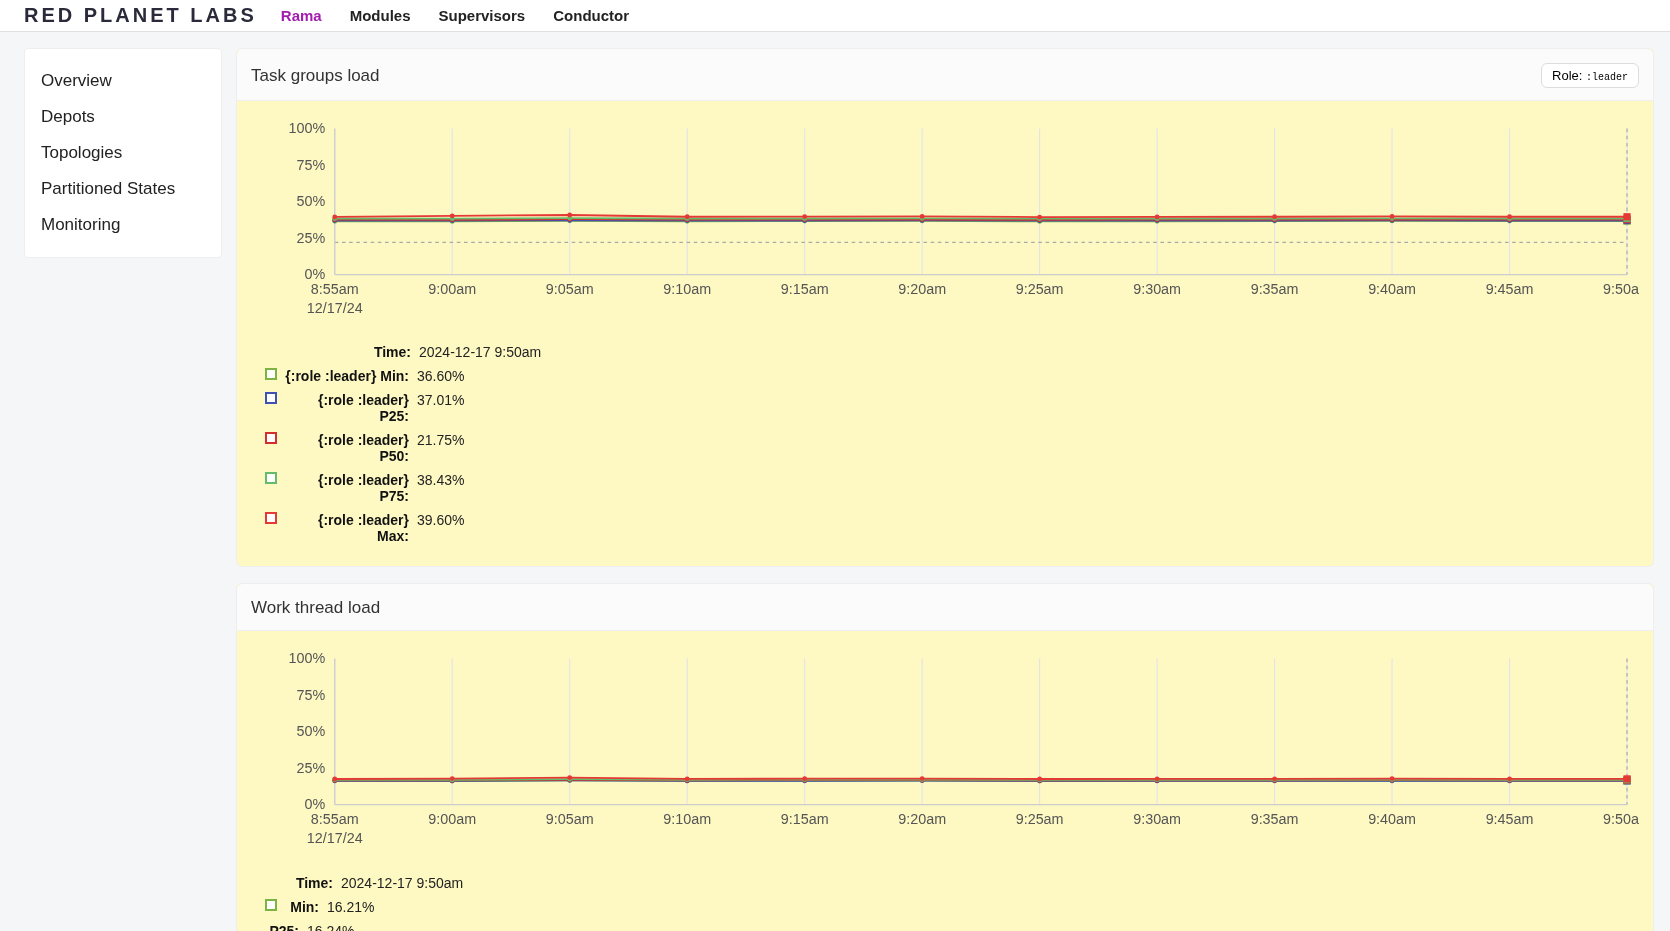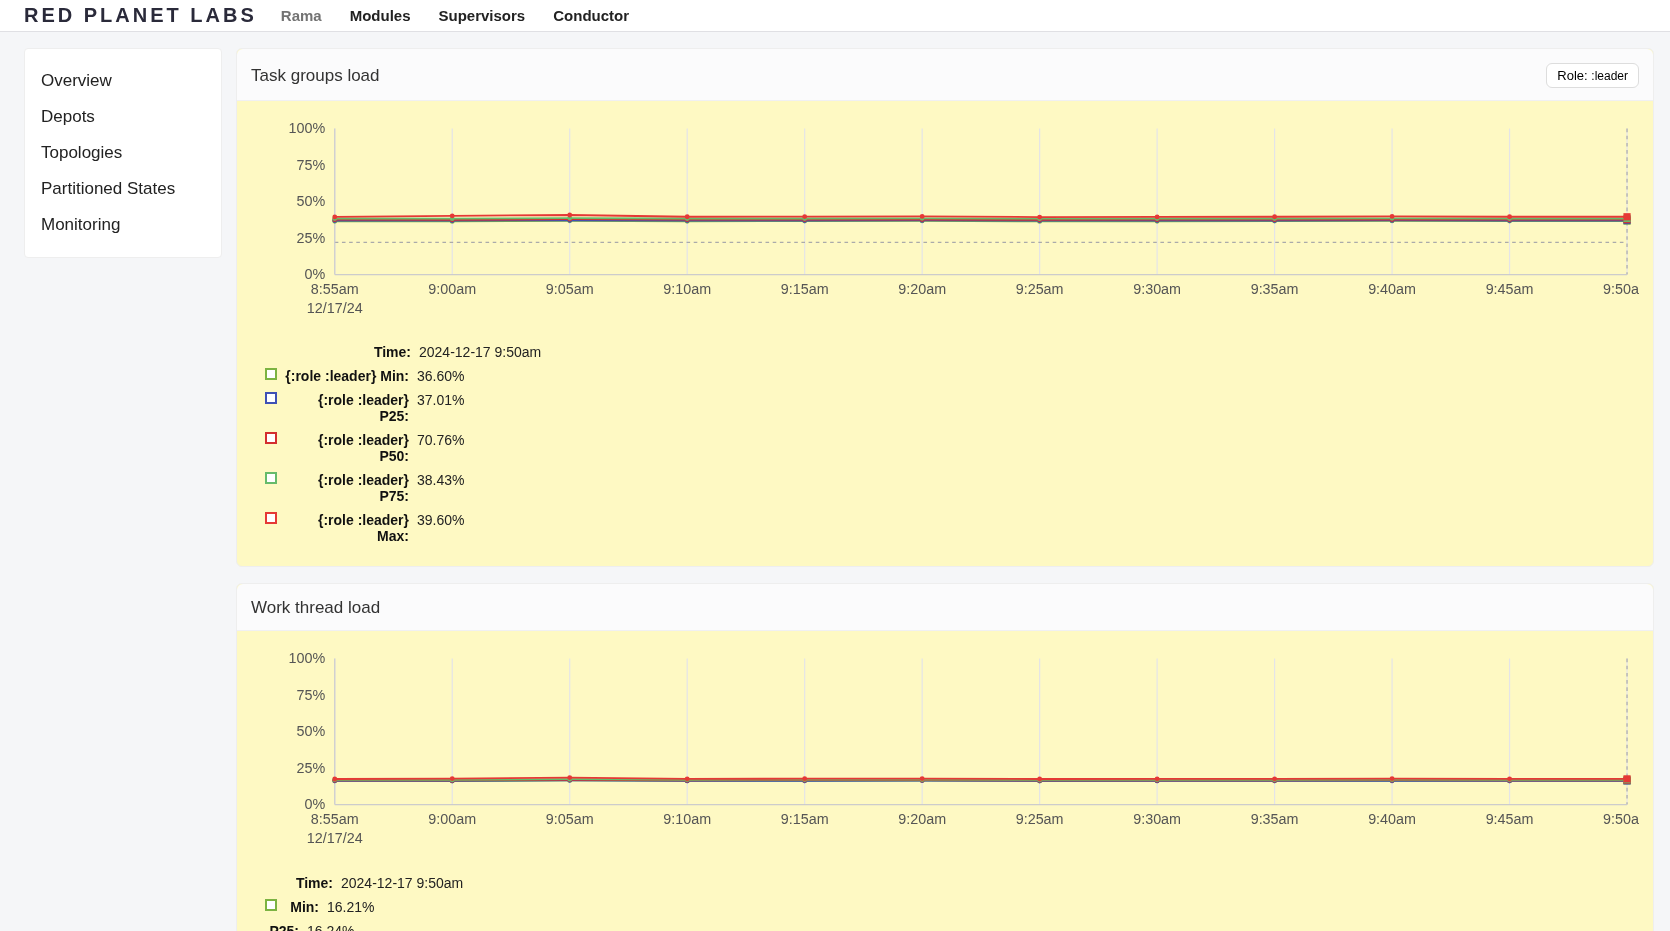--- a/index.html
+++ b/index.html
@@ -27,21 +27,21 @@
     white-space: nowrap;
   }
   .nav { display: flex; gap: 28px; align-items: center; }
   .nav a {
     font-size: 15px;
     font-weight: 600;
     color: #222;
     text-decoration: none;
     cursor: pointer;
   }
-  .nav a.active { color: #737373; }
+  .nav a.active { color: #a21caf; }
   .header-right {
     margin-left: auto;
     display: flex;
     align-items: center;
     gap: 8px;
   }
   .version { color: #777; font-size: 13px; margin-right: 4px; }
   .btn {
     border: 1px solid #ccc;
     background: #fff;
@@ -95,21 +95,21 @@
   }
   .panel-title { font-size: 17px; font-weight: 500; color: #333; }
   .role-btn {
     border: 1px solid #ddd;
     background: #fff;
     border-radius: 6px;
     padding: 4px 10px;
     font-size: 13px;
     cursor: pointer;
   }
-  .role-btn .mono { font-family: Liberation Sans, sans-serif; font-size: 12px; }
+  .role-btn .mono { font-family: Liberation Mono, monospace; font-size: 10px; }
   .panel-body { padding: 18px 14px 18px 14px; }
   .chart-wrap { position: relative; }
   svg.chart { width: 100%; display: block; }
   .axis-line { stroke: #ccc; stroke-width: 1; }
   .grid-line { stroke: #e4e4e8; stroke-width: 1; }
   .dashed { stroke: #aaa; stroke-width: 1; stroke-dasharray: 3 3; fill: none; }
   .tick-label { font-size: 12px; fill: #555; }
   .series-line { fill: none; stroke-width: 1.5; }
   .pt { stroke-width: 0; }
   .legend-block { margin-top: 18px; padding-left: 14px; }
@@ -282,21 +282,21 @@
                 <span class="legend-val">36.60%</span>
               </div>
               <div class="legend-row">
                 <span class="swatch" style="border-color:#3f51b5"></span>
                 <span class="legend-key " style="">{:role :leader} P25:</span>
                 <span class="legend-val">37.01%</span>
               </div>
               <div class="legend-row">
                 <span class="swatch" style="border-color:#d32f2f"></span>
                 <span class="legend-key " style="">{:role :leader} P50:</span>
-                <span class="legend-val">70.76%</span>
+                <span class="legend-val">21.75%</span>
               </div>
               <div class="legend-row">
                 <span class="swatch" style="border-color:#66bb6a"></span>
                 <span class="legend-key " style="">{:role :leader} P75:</span>
                 <span class="legend-val">38.43%</span>
               </div>
               <div class="legend-row">
                 <span class="swatch" style="border-color:#e53935"></span>
                 <span class="legend-key " style="">{:role :leader} Max:</span>
                 <span class="legend-val">39.60%</span>

